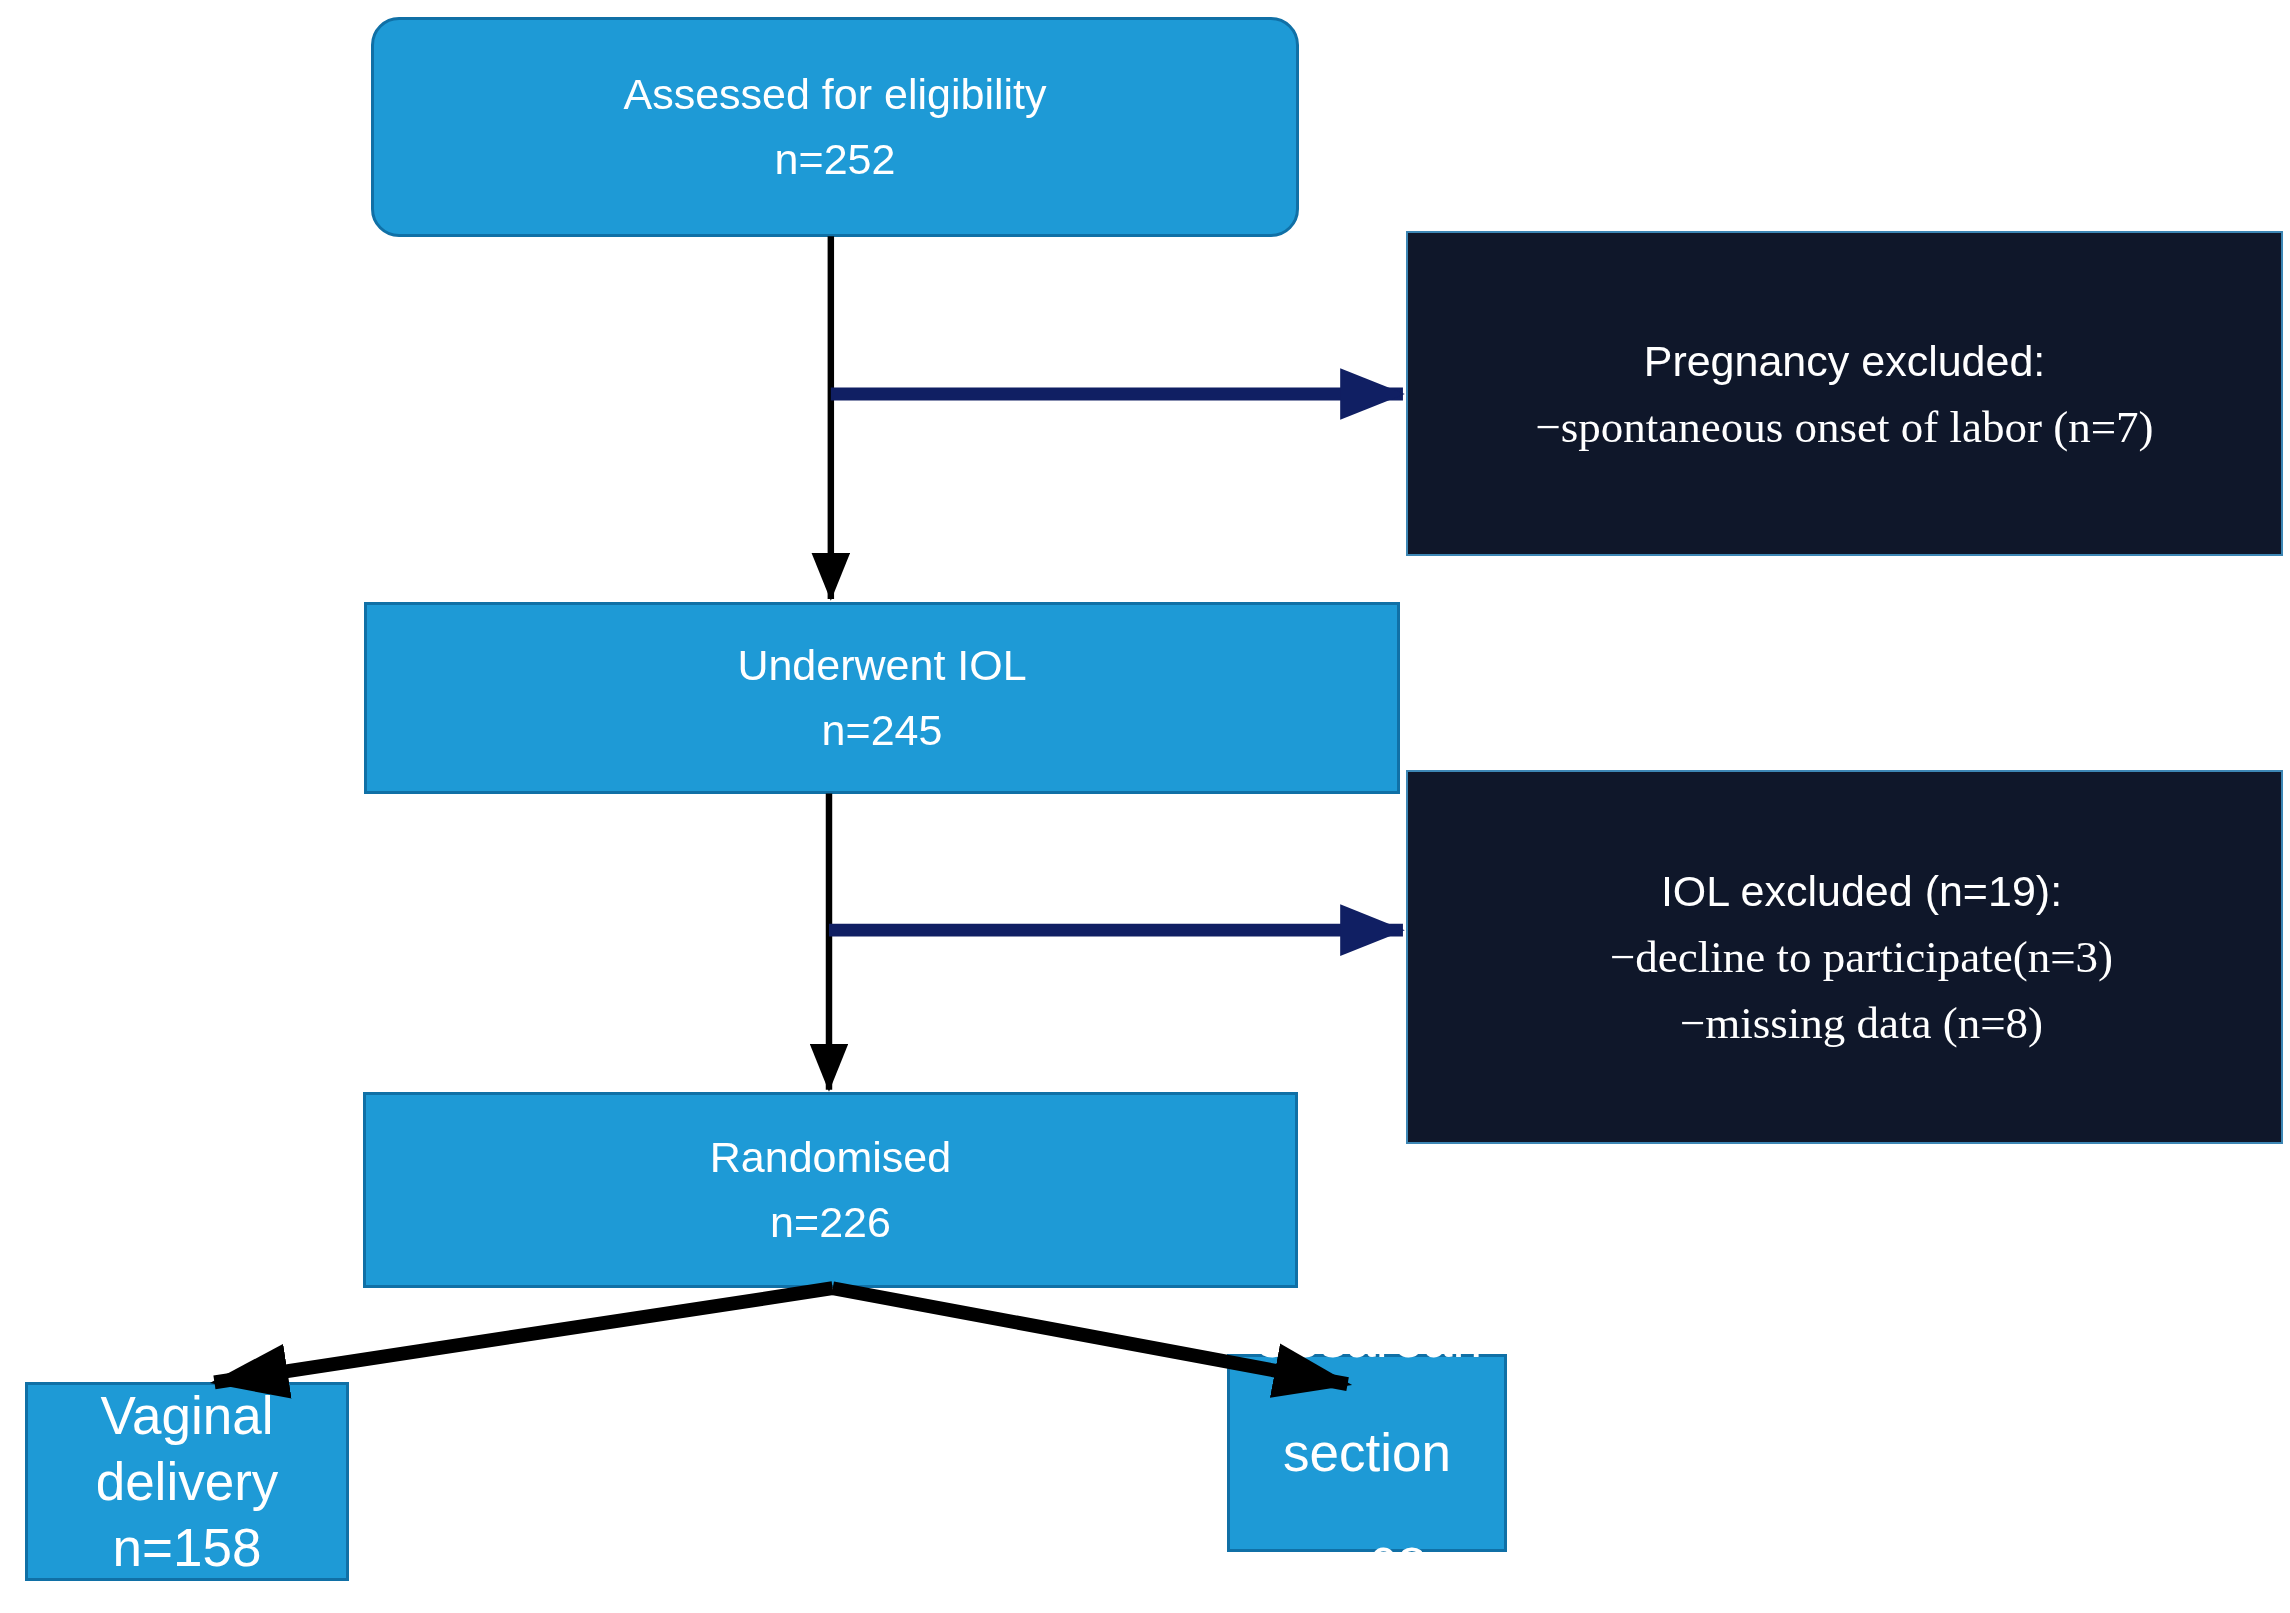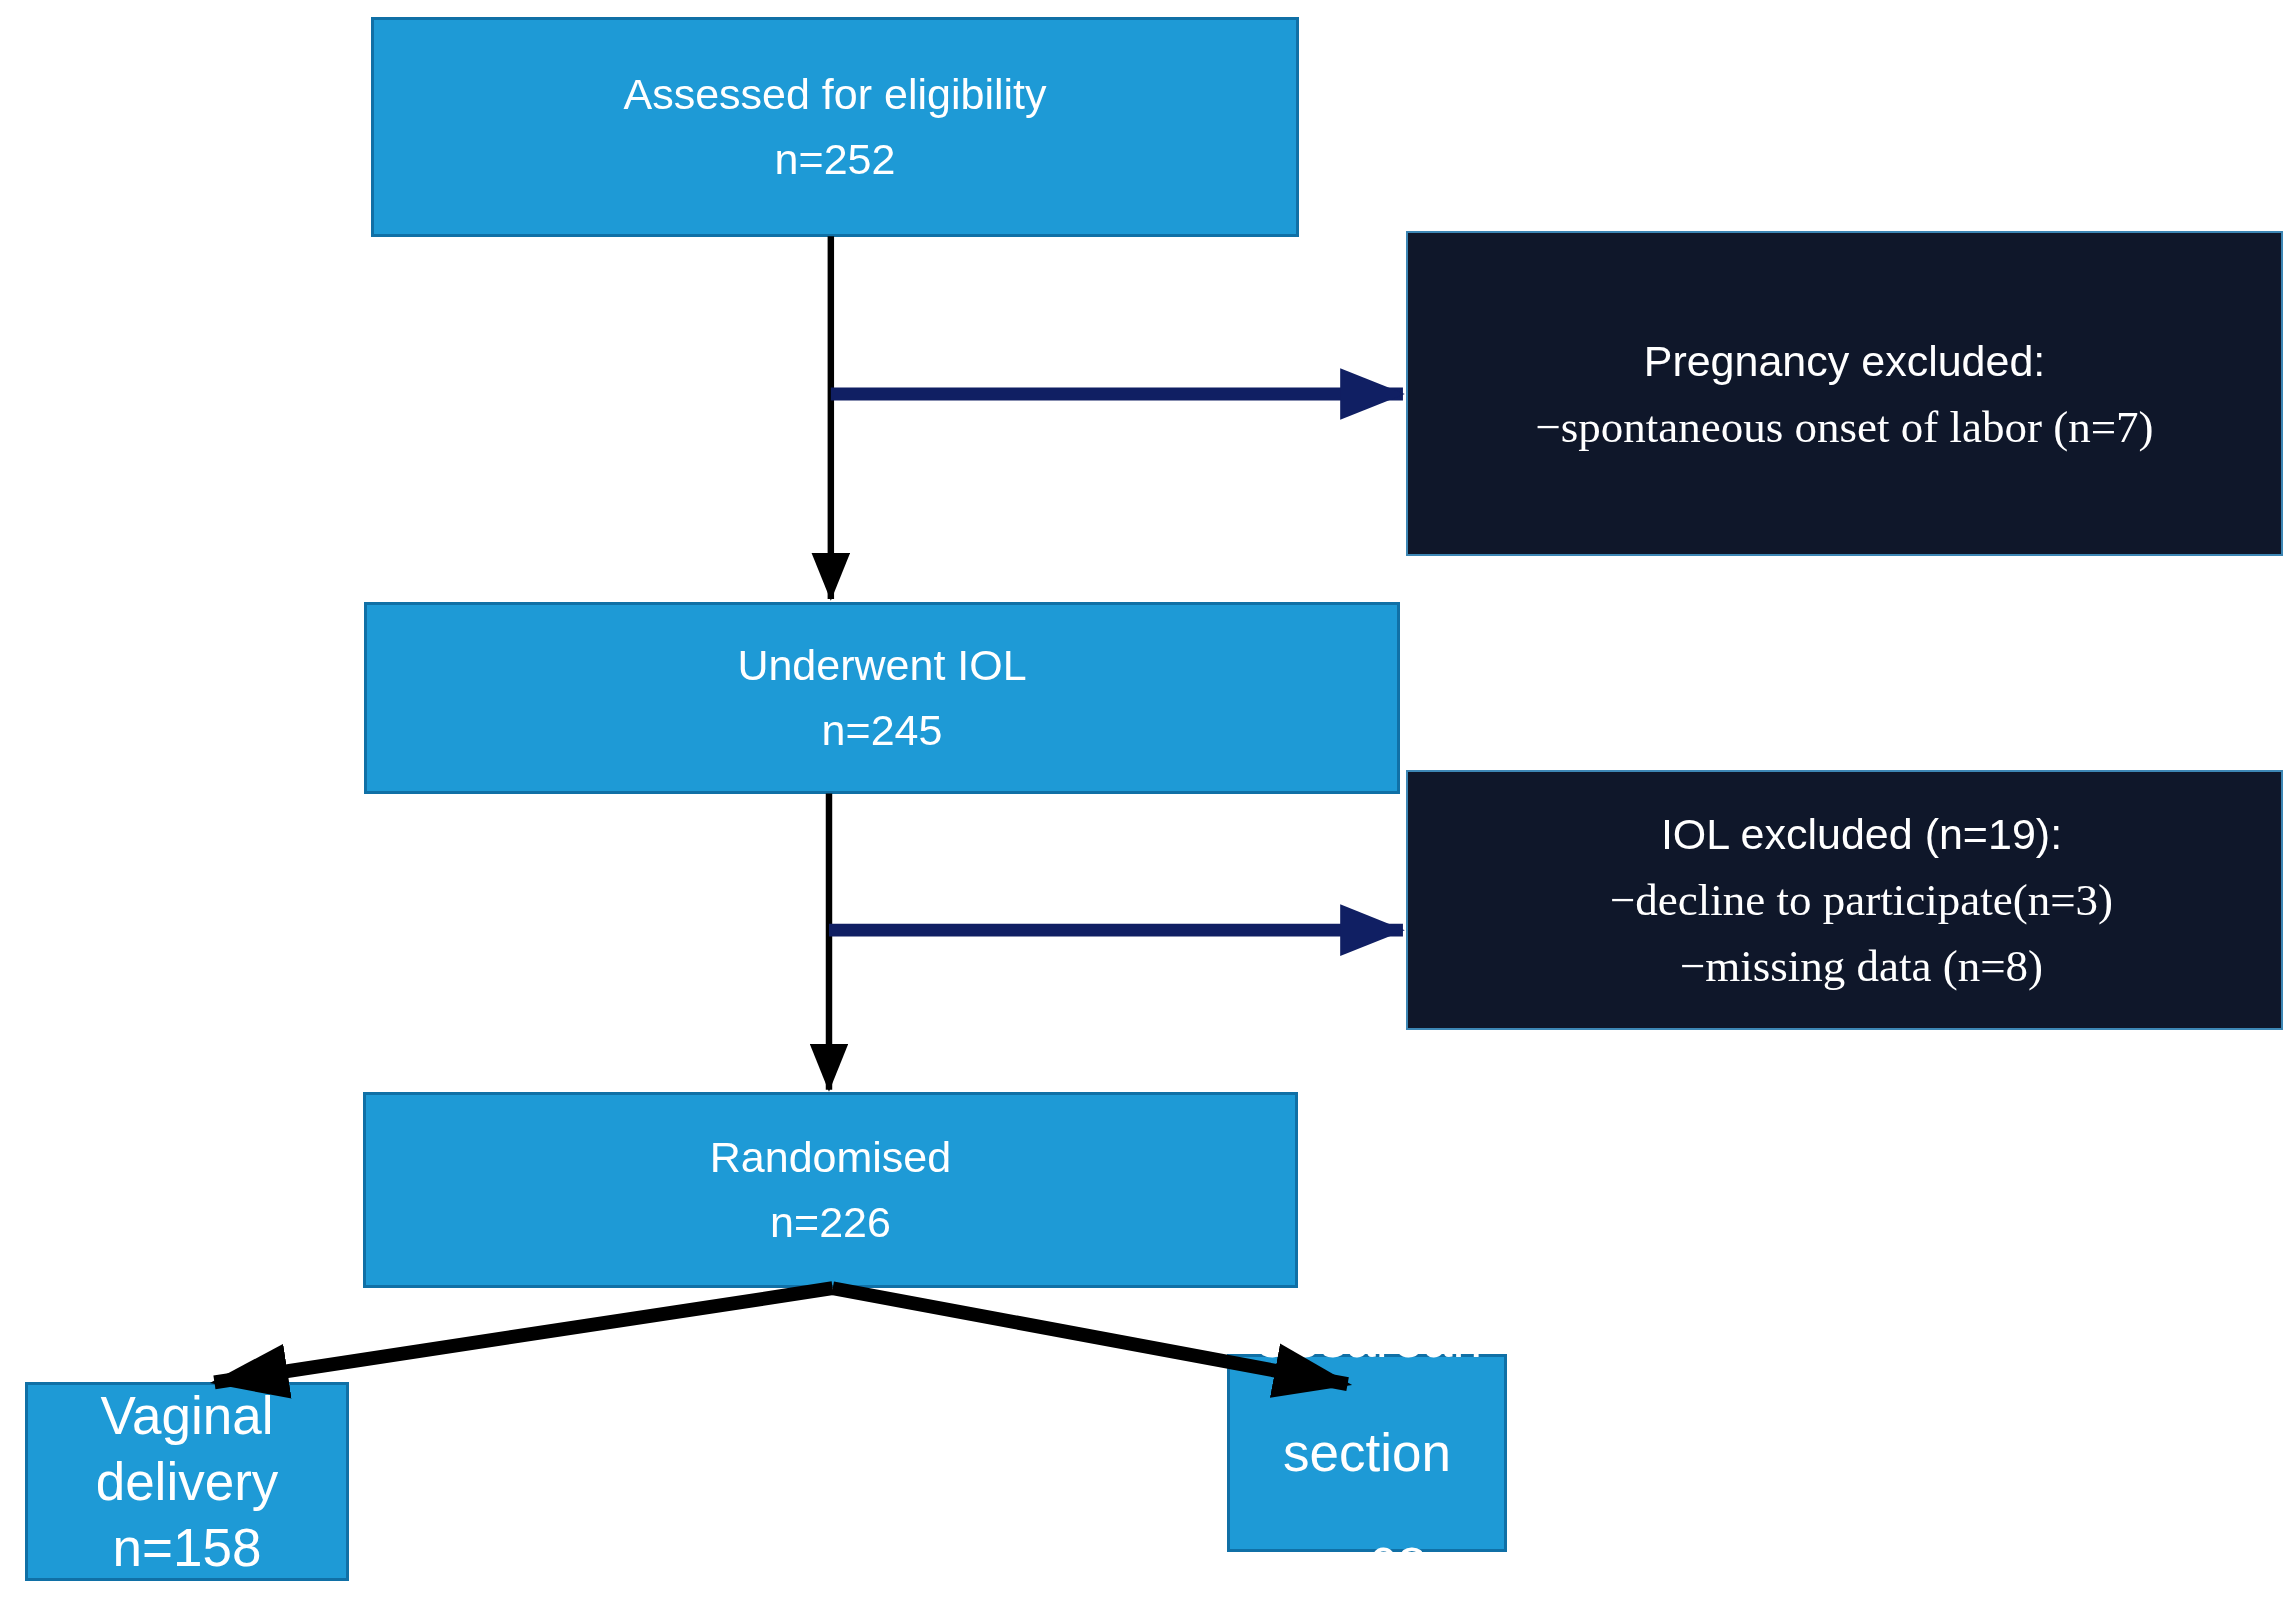--- a/index.html
+++ b/index.html
@@ -45,24 +45,24 @@
     line-height: 66px;
     white-space: nowrap;
   }
   .orange-item {
     font-family: "Liberation Serif", serif;
     font-size: 45px;
     line-height: 66px;
     white-space: nowrap;
   }
   
-  #box-assessed      { left: 371px;  top: 16.6px;   width: 928px; height: 220px; }
+  #box-assessed      { left: 371px;  top: 16.6px;   width: 928px; height: 220px; border-radius: 28px; }
   #box-pregnancy     { left: 1406px; top: 231px;  width: 877px;  height: 325px; }
   #box-underwent     { left: 364px;  top: 602px;  width: 1036px; height: 192px; }
-  #box-iol-excluded  { left: 1406px; top: 770px;  width: 877px;  height: 260px; padding-left: 34px; }
+  #box-iol-excluded  { left: 1406px; top: 770px;  width: 877px;  height: 374px; padding-left: 34px; }
   #box-randomised    { left: 363px;  top: 1092px; width: 935px; height: 196px; align-items: center; }
   #box-vaginal       { left: 25px;   top: 1382px; width: 324px;  height: 199px; }
   #box-cesarean      { left: 1227px; top: 1354px; width: 280px;  height: 198px; gap: 48px; }
   .arrow-layer {
     position: absolute;
     left: 0; top: 0;
     width: 2291px;
     height: 1613px;
     pointer-events: none;
   }

